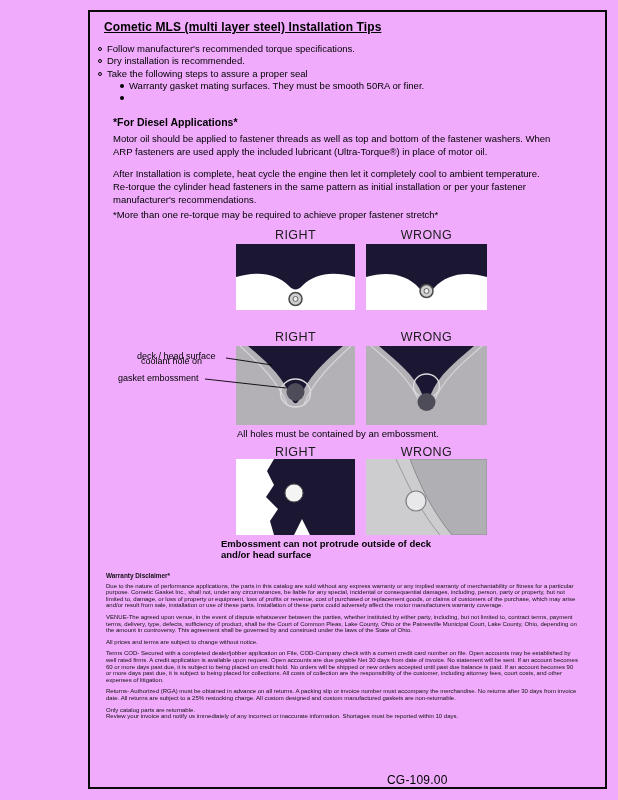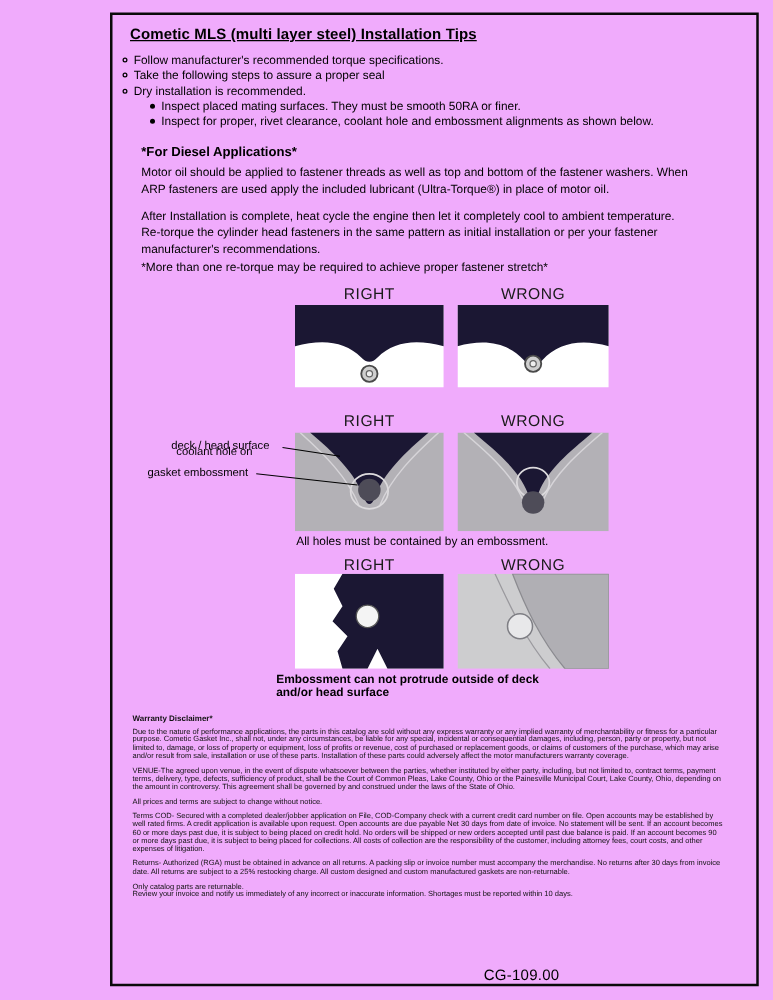--- a/index.html
+++ b/index.html
@@ -59,30 +59,30 @@
 
   <div class="frame"></div>
 
   <div class="abs doc-title">Cometic MLS (multi layer steel) Installation Tips</div>
 
   <div class="abs bullets">
     <div class="bullet-line">
       <span class="o-marker"></span><span>Follow manufacturer's recommended torque specifications.</span>
     </div>
     <div class="bullet-line">
+      <span class="o-marker"></span><span>Dry installation is recommended.</span>
+    </div>
+    <div class="bullet-line">
       <span class="o-marker"></span><span>Take the following steps to assure a proper seal</span>
     </div>
-    <div class="bullet-line">
-      <span class="o-marker"></span><span>Dry installation is recommended.</span>
+    <div class="bullet-line sub">
+      <span class="dot-marker"></span><span>Warranty gasket mating surfaces.  They must be smooth 50RA or finer.</span>
     </div>
     <div class="bullet-line sub">
-      <span class="dot-marker"></span><span>Inspect placed mating surfaces.  They must be smooth 50RA or finer.</span>
-    </div>
-    <div class="bullet-line sub">
-      <span class="dot-marker"></span><span>Inspect for proper, rivet clearance, coolant hole and embossment alignments as shown below.</span>
+      <span class="dot-marker"></span>
     </div>
   </div>
 
   <div class="abs diesel-heading">*For Diesel Applications*</div>
   <div class="abs para p1">Motor oil should be applied to fastener threads as well as top and bottom of the fastener washers. When ARP fasteners are used apply the included lubricant (Ultra-Torque®) in place of motor oil.</div>
   <div class="abs para p2">After Installation is complete, heat cycle the engine then let it completely cool to ambient temperature. Re-torque the cylinder head fasteners in the same pattern as initial installation or per your fastener manufacturer's recommendations.</div>
   <div class="abs para p3">*More than one re-torque may be required to achieve proper fastener stretch*</div>
 
   <div class="abs rw-label" style="left:236px;top:228px;width:119px;">RIGHT</div>
   <div class="abs rw-label" style="left:366px;top:228px;width:121px;">WRONG</div>

